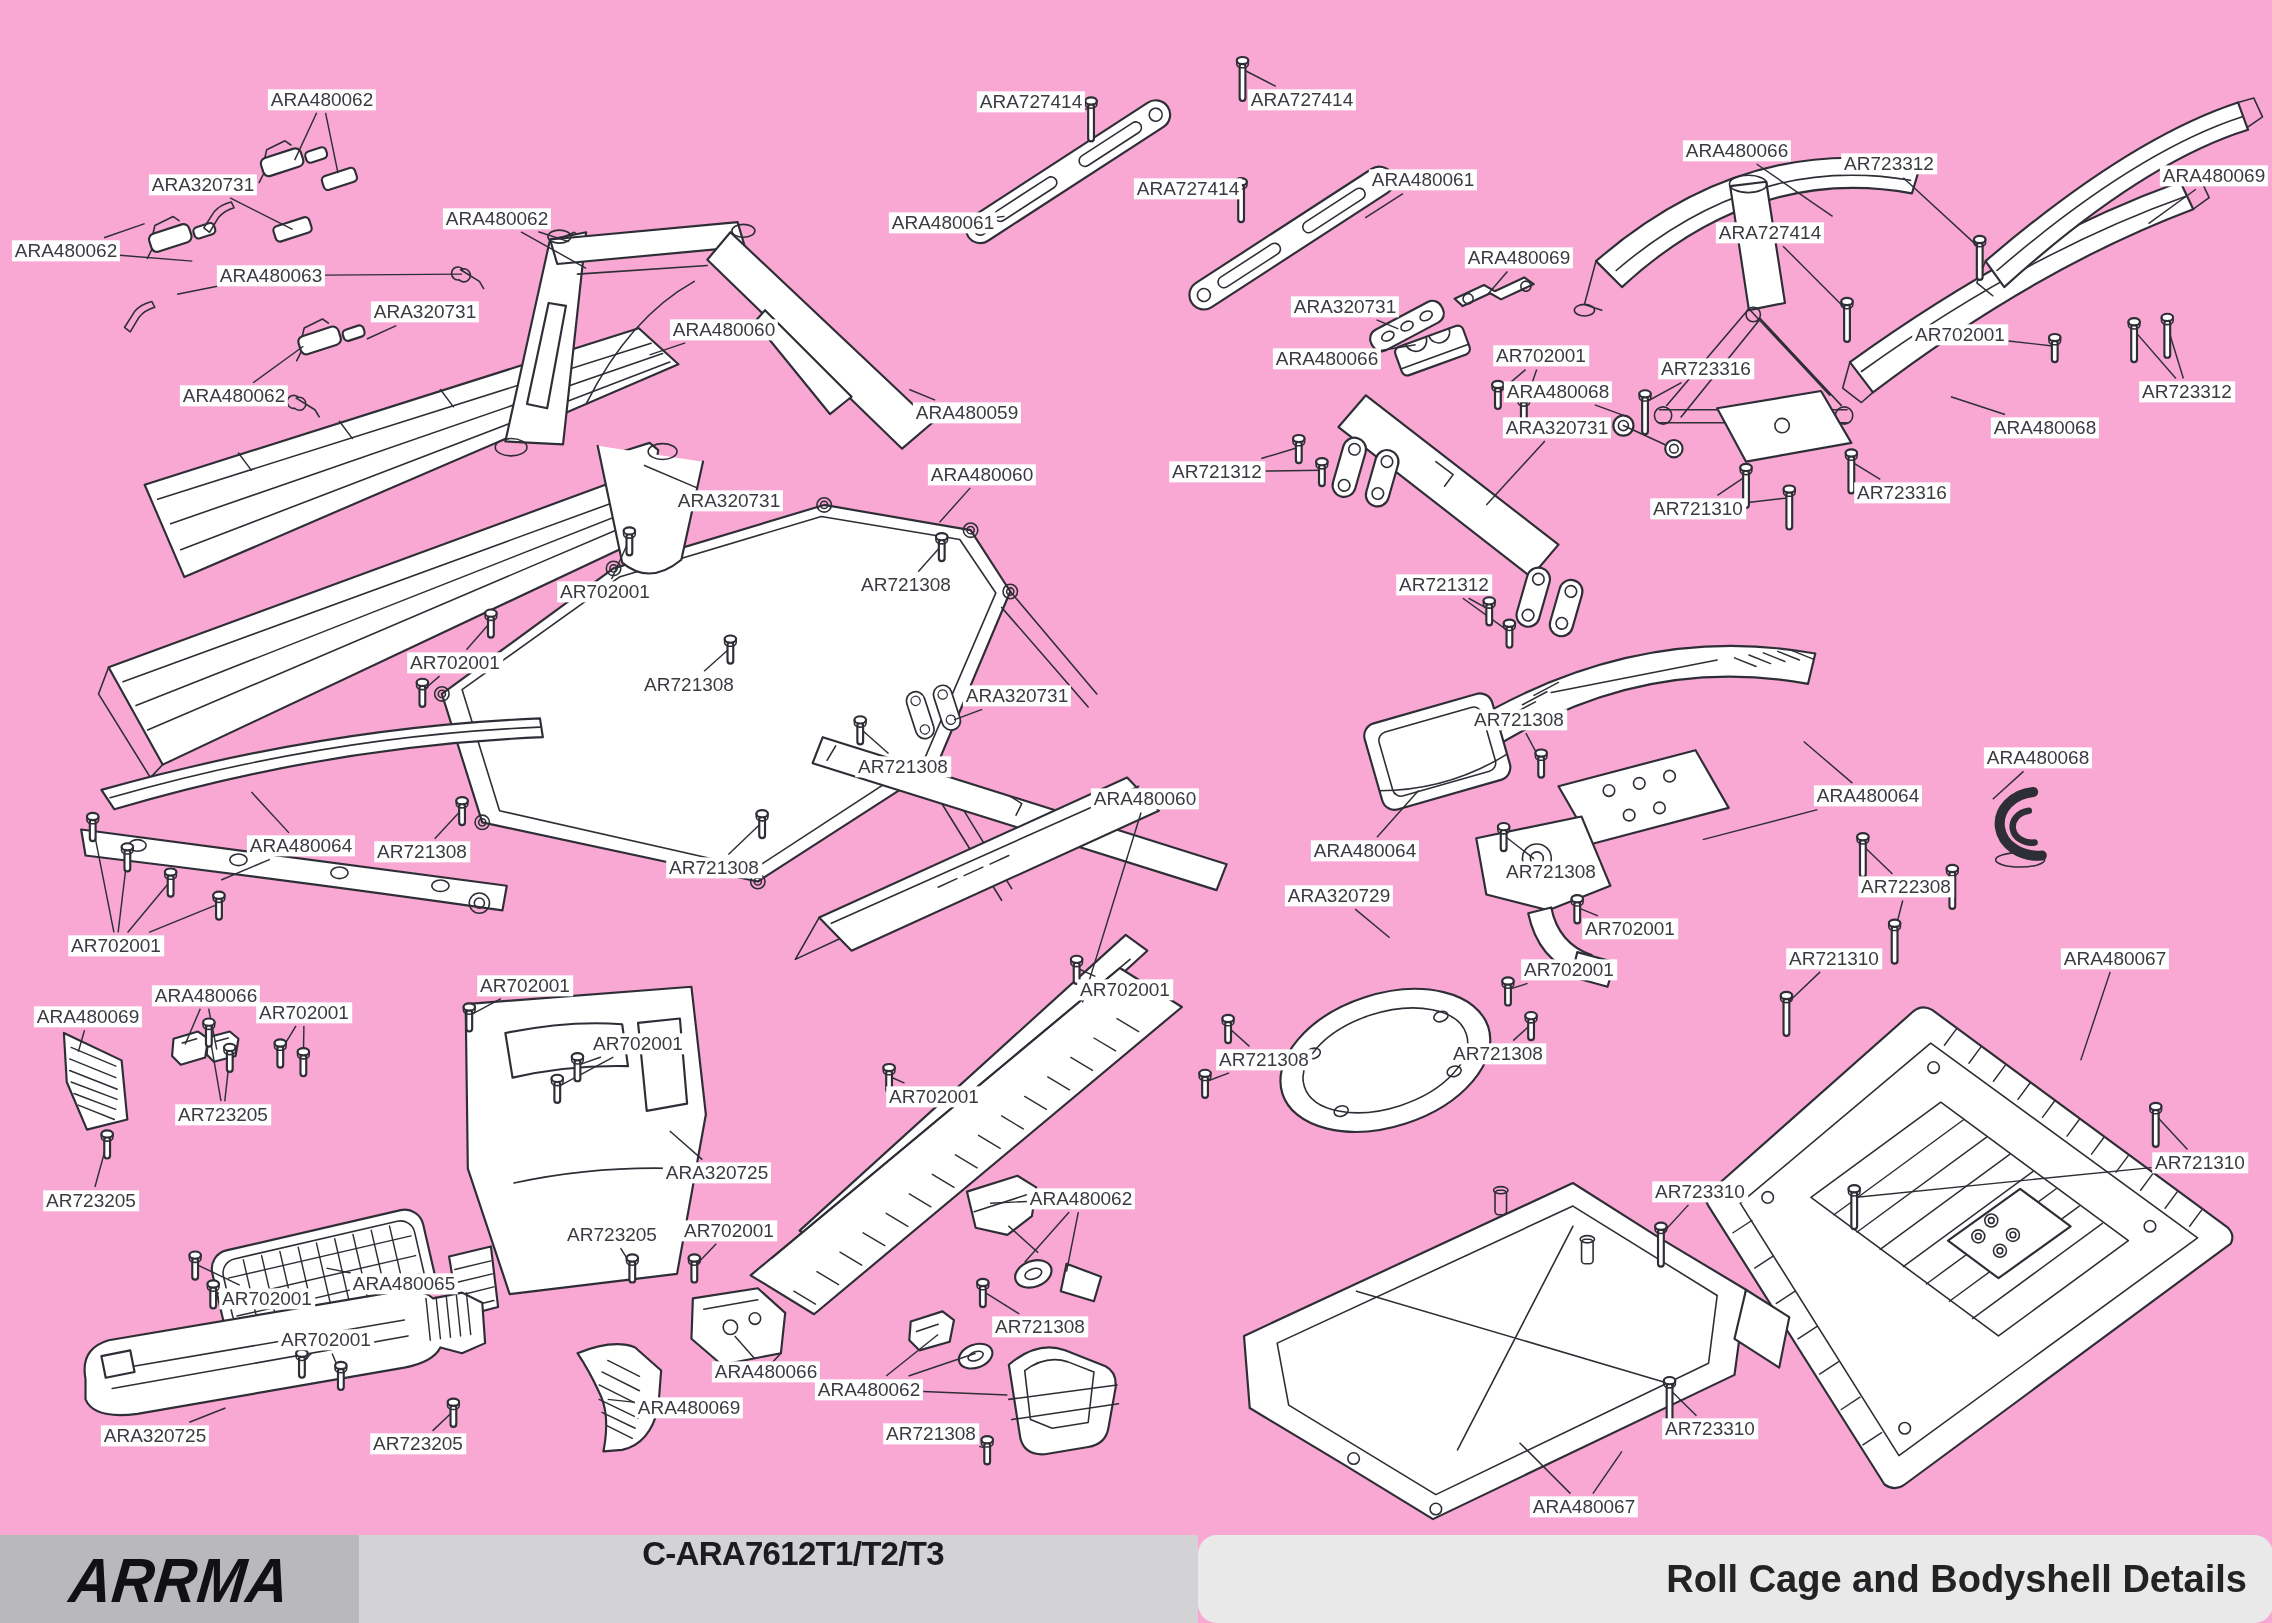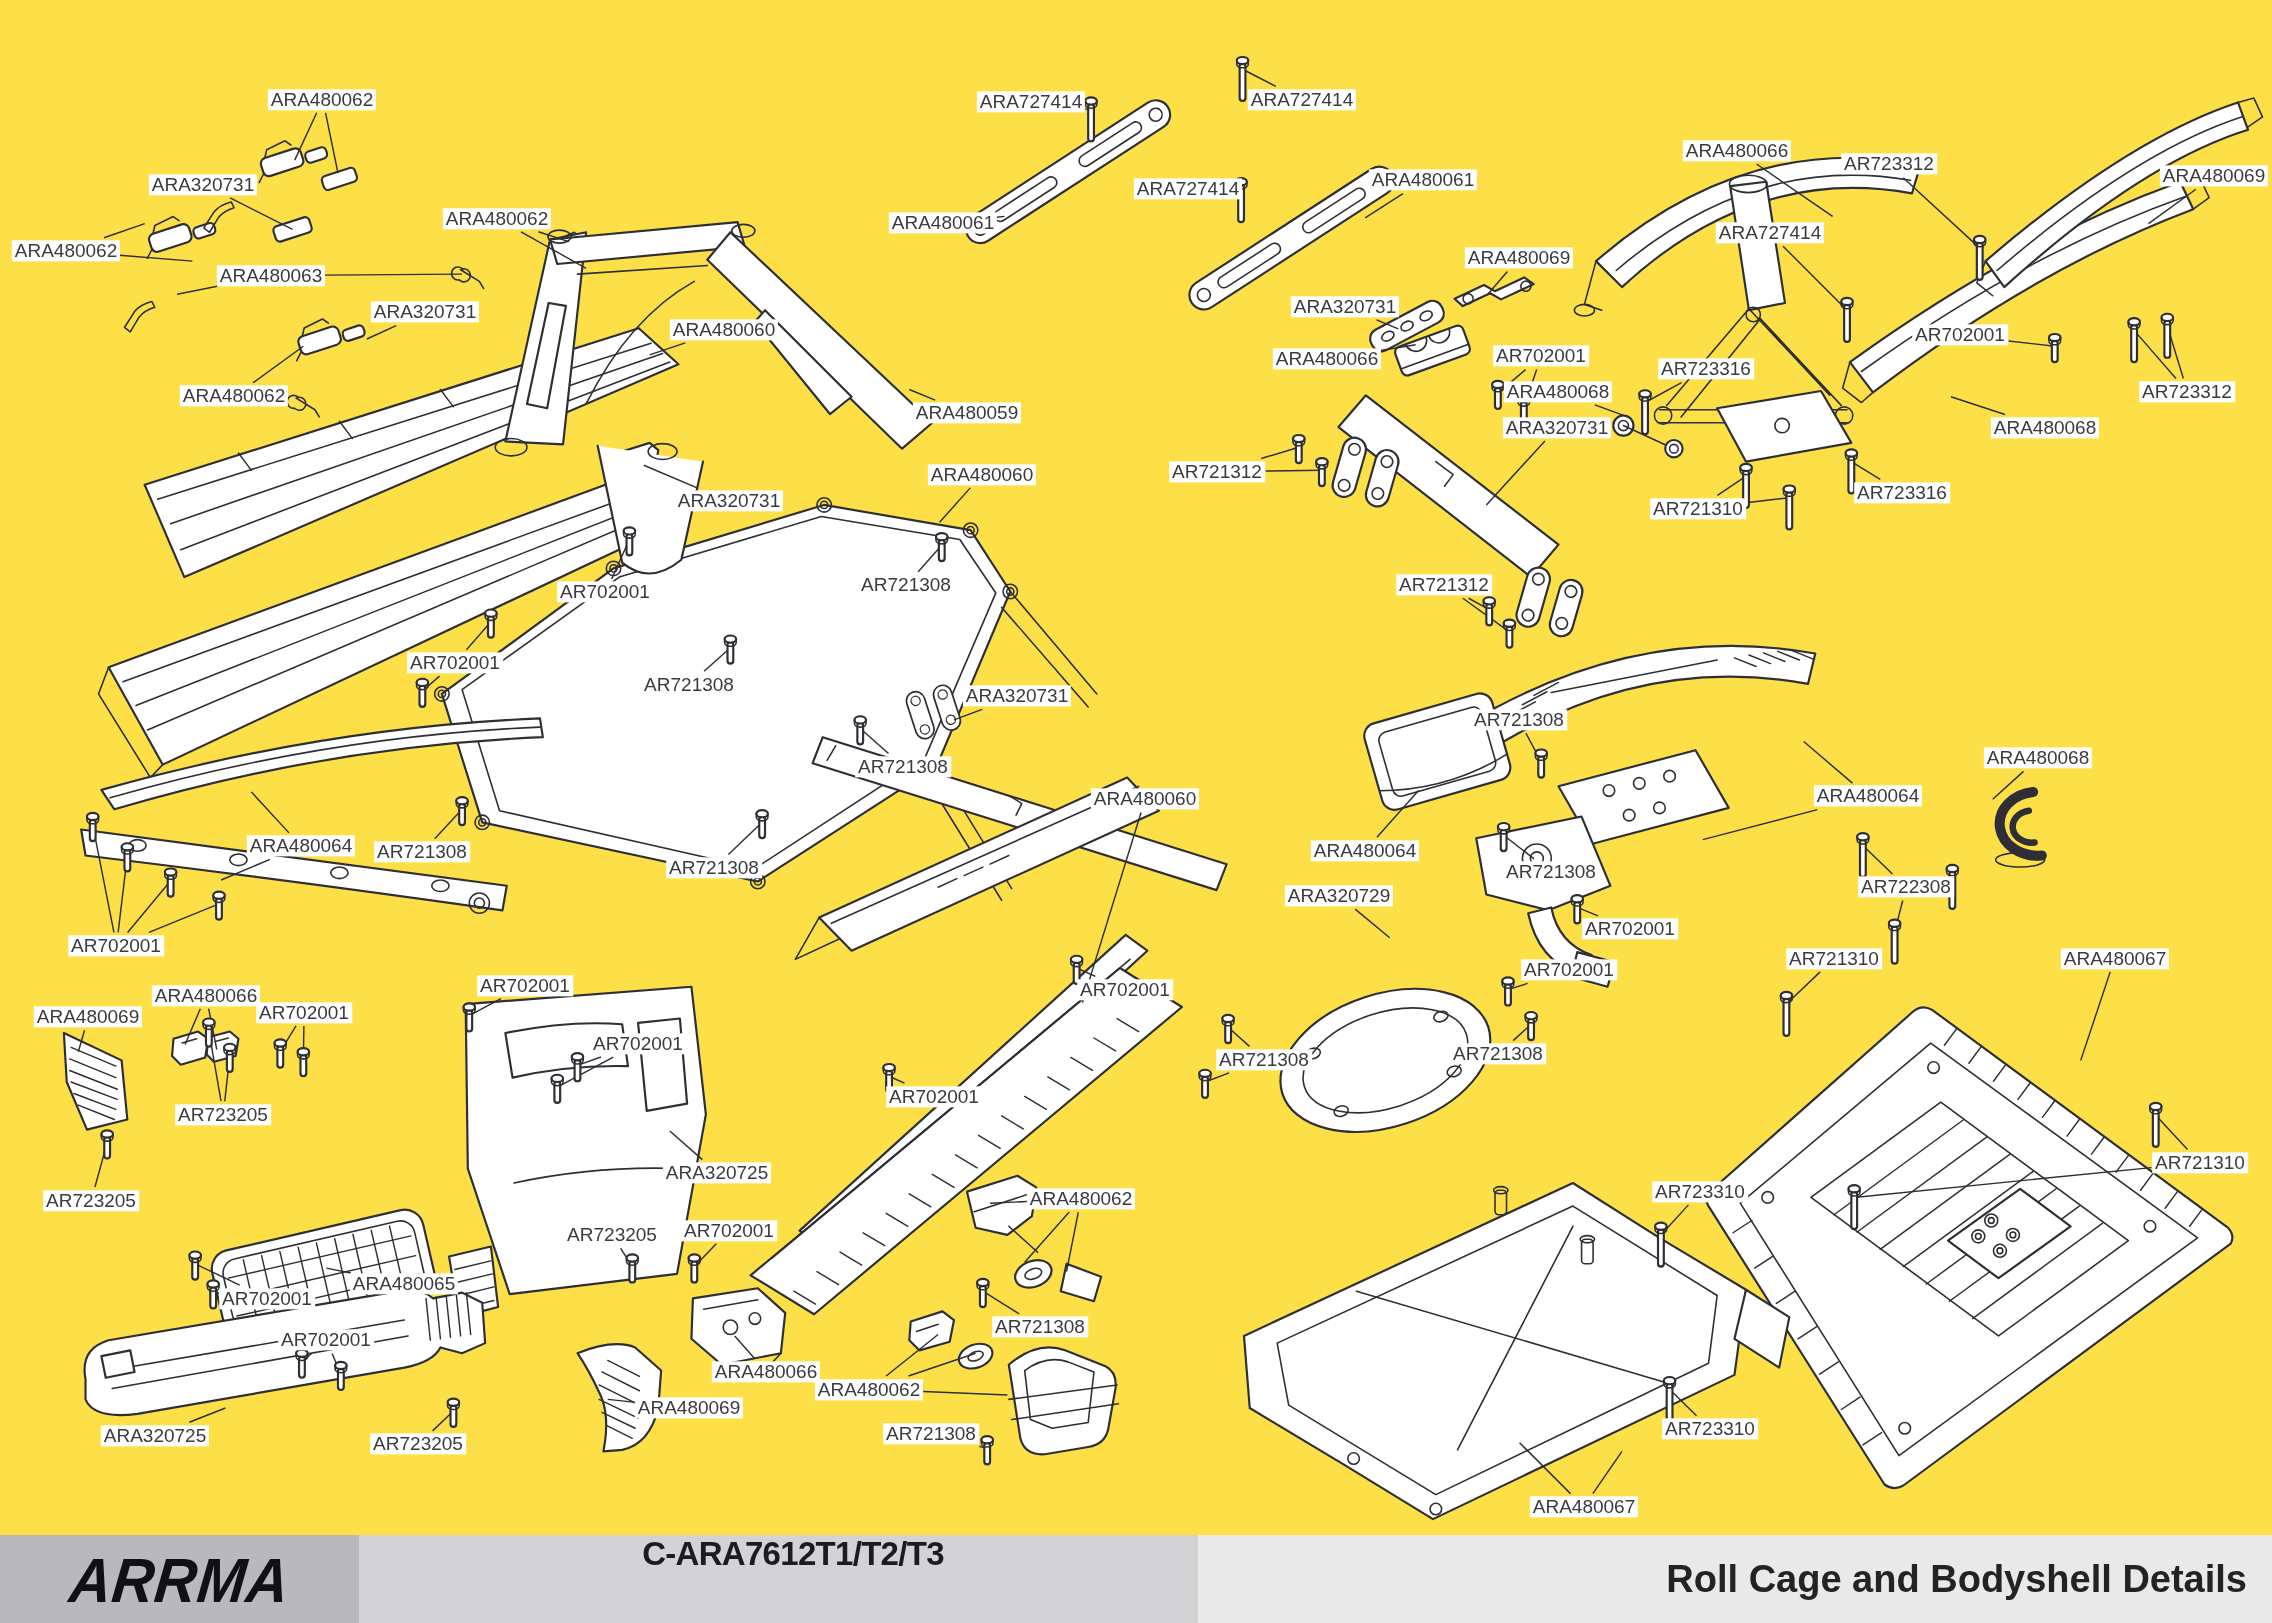--- a/index.html
+++ b/index.html
@@ -1,33 +1,33 @@
 <!DOCTYPE html>
 <html style="font-size:11.5px"><head>
 <meta charset="utf-8">
 <style>
   html,body{margin:0;padding:0;background:#ffffff;}
-  #stage{position:relative;width:2273px;height:1623px;background:#fde047;overflow:hidden;
+  #stage{position:relative;width:2273px;height:1623px;background:#f9a8d4;overflow:hidden;
          font-family:"Liberation Sans", sans-serif;}
   #art{position:absolute;left:0;top:0;width:2273px;height:1623px;pointer-events:none;}
   #art .f{fill:#ffffff;stroke:#2e2e36;stroke-width:3;stroke-linejoin:round;stroke-linecap:round;}
   #art .s{fill:none;stroke:#2e2e36;stroke-width:2.2;stroke-linejoin:round;stroke-linecap:round;}
   #art .t{fill:none;stroke:#2e2e36;stroke-width:2;stroke-linecap:round;}
   #labels .plabel{position:absolute;transform:translate(-50%,-50%);white-space:nowrap;
          font-size:19px;color:#3a3a40;background:#ffffff;padding:0.7px 2.9px;line-height:1.05;}
   #footer{position:absolute;left:0;top:1535px;width:2273px;height:88px;display:flex;}
   #footer .logo-box{width:359px;background:#b9b9bc;display:flex;align-items:center;justify-content:center;}
   #footer .logo-text{font-size:58px;font-weight:bold;font-style:italic;color:#111113;
          transform:skewX(-6deg) scaleY(1.08);letter-spacing:0.7px;}
   #footer .title-box{width:839px;background:#d3d3d6;display:flex;align-items:center;padding-left:29px;box-sizing:border-box;flex-direction:column;}
   #footer .title-box .code{font-weight:bold;}
   #footer .title-box span{font-size:33px;color:#1c1c1e;letter-spacing:-0.7px;}
   #footer .title-box .name{margin-left:10px;font-weight:normal;}
   #footer .right-box{flex:1;background:#e9e9ea;display:flex;align-items:center;justify-content:flex-end;
-         padding-right:26px;box-sizing:border-box;}
+         padding-right:26px;box-sizing:border-box;border-radius:19px;}
   #footer .right-box span{font-size:38px;font-weight:bold;color:#232326;}
 </style>
 </head>
 <body>
 
 <div id="stage">
 
   <svg id="art" viewBox="0 0 3150 2250">
     <defs>
       <g id="clipA">

